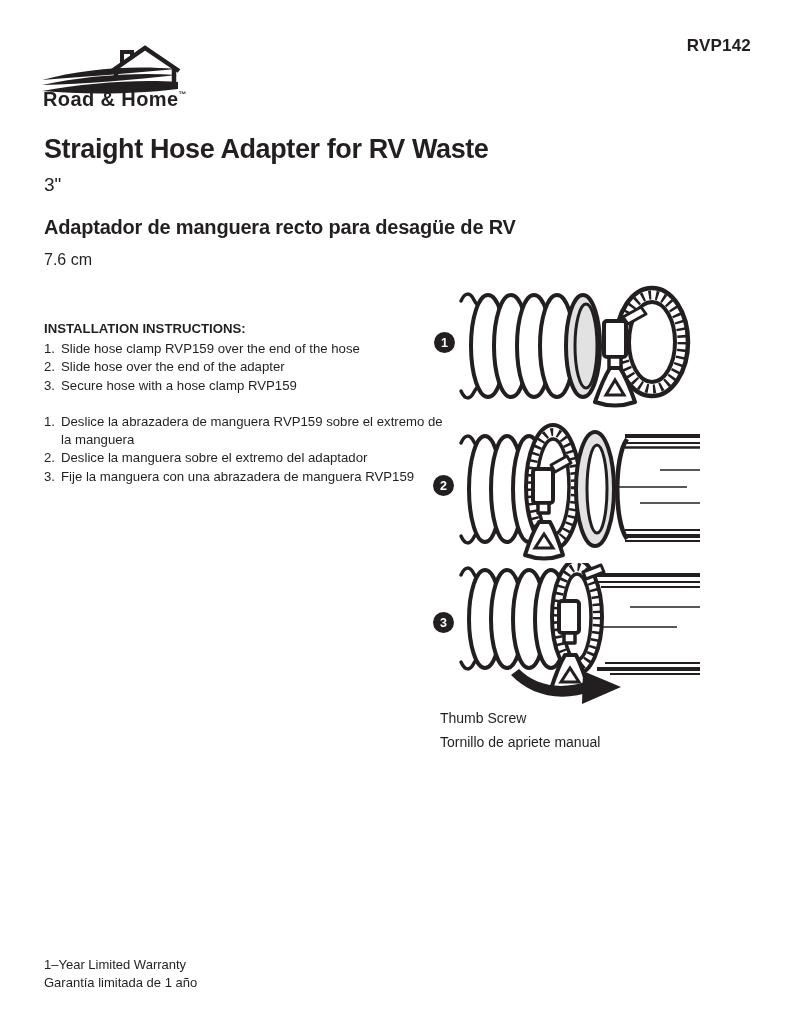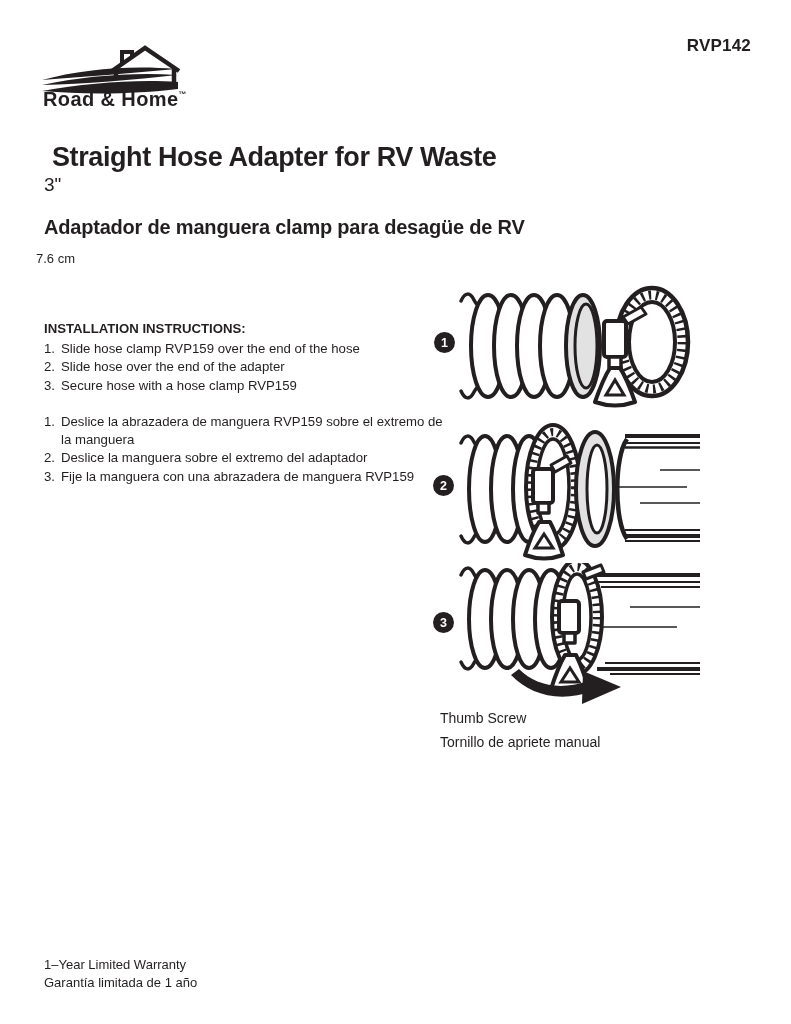--- a/index.html
+++ b/index.html
@@ -6,21 +6,21 @@
   body{width:791px;height:1024px;position:relative;overflow:hidden;
        font-family:"Liberation Sans","DejaVu Sans",sans-serif;color:#231f20;}
   .abs{position:absolute;}
   
   #logo{left:42px;top:44px;width:162px;height:66px;}
   #part-number{right:40px;top:36px;font-size:17px;font-weight:bold;letter-spacing:.2px;}
   
   #title-en{left:44px;top:135px;font-size:27px;font-weight:bold;letter-spacing:-.4px;line-height:1.05;}
   #size-en{left:44px;top:174px;font-size:19px;}
   #title-es{left:44px;top:216px;font-size:20px;font-weight:bold;letter-spacing:-.2px;}
-  #size-es{left:36px;top:251px;font-size:13px;}
+  #size-es{left:44px;top:251px;font-size:16px;}
   
   .instructions{width:404px;font-size:13.2px;line-height:17.5px;}
   #instructions-en{left:44px;top:320px;}
   #instructions-es{left:44px;top:412px;}
   .instructions .heading{font-weight:bold;margin-bottom:2px;}
   .li{display:flex;margin-top:1px;}
   .li .num{width:17px;flex:0 0 17px;}
   .li .txt{width:392px;}
   
   .badge{width:21px;height:21px;border-radius:50%;background:#231f20;color:#fff;
@@ -54,23 +54,23 @@
   <g fill="#231f20">
     <path d="M0,36 C40,25 90,21 134,25 C90,29 40,33 0,36 Z"></path>
     <path d="M0,41 C42,32 92,28 135,31 C92,36 42,40 0,41 Z"></path>
     <path d="M0,47 C45,39 95,35 136,38 L136,45 C95,50 45,51 0,47 Z"></path>
   </g>
   <text x="1" y="62" font-size="20" font-weight="bold" fill="#231f20" letter-spacing="0.4"><tspan>Road &amp; Home</tspan><tspan dy="-9" font-size="8">™</tspan></text>
 </svg>
 
 <div id="part-number" class="abs">RVP142</div>
 
-<h1 id="title-en" class="abs" style="margin:8px">Straight Hose Adapter for RV Waste</h1>
+<h1 id="title-en" class="abs" style="margin:0">Straight Hose Adapter for RV Waste</h1>
 <div id="size-en" class="abs">3"</div>
-<h2 id="title-es" class="abs" style="margin:0">Adaptador de manguera clamp para desagüe de RV</h2>
+<h2 id="title-es" class="abs" style="margin:0">Adaptador de manguera recto para desagüe de RV</h2>
 <div id="size-es" class="abs">7.6 cm</div>
 
 <div id="instructions-en" class="abs instructions">
   <div class="heading">INSTALLATION INSTRUCTIONS:</div>
   <div class="li">
     <span class="num">1.</span>
     <span class="txt">Slide hose clamp RVP159 over the end of the hose</span>
   </div>
   <div class="li">
     <span class="num">2.</span>

